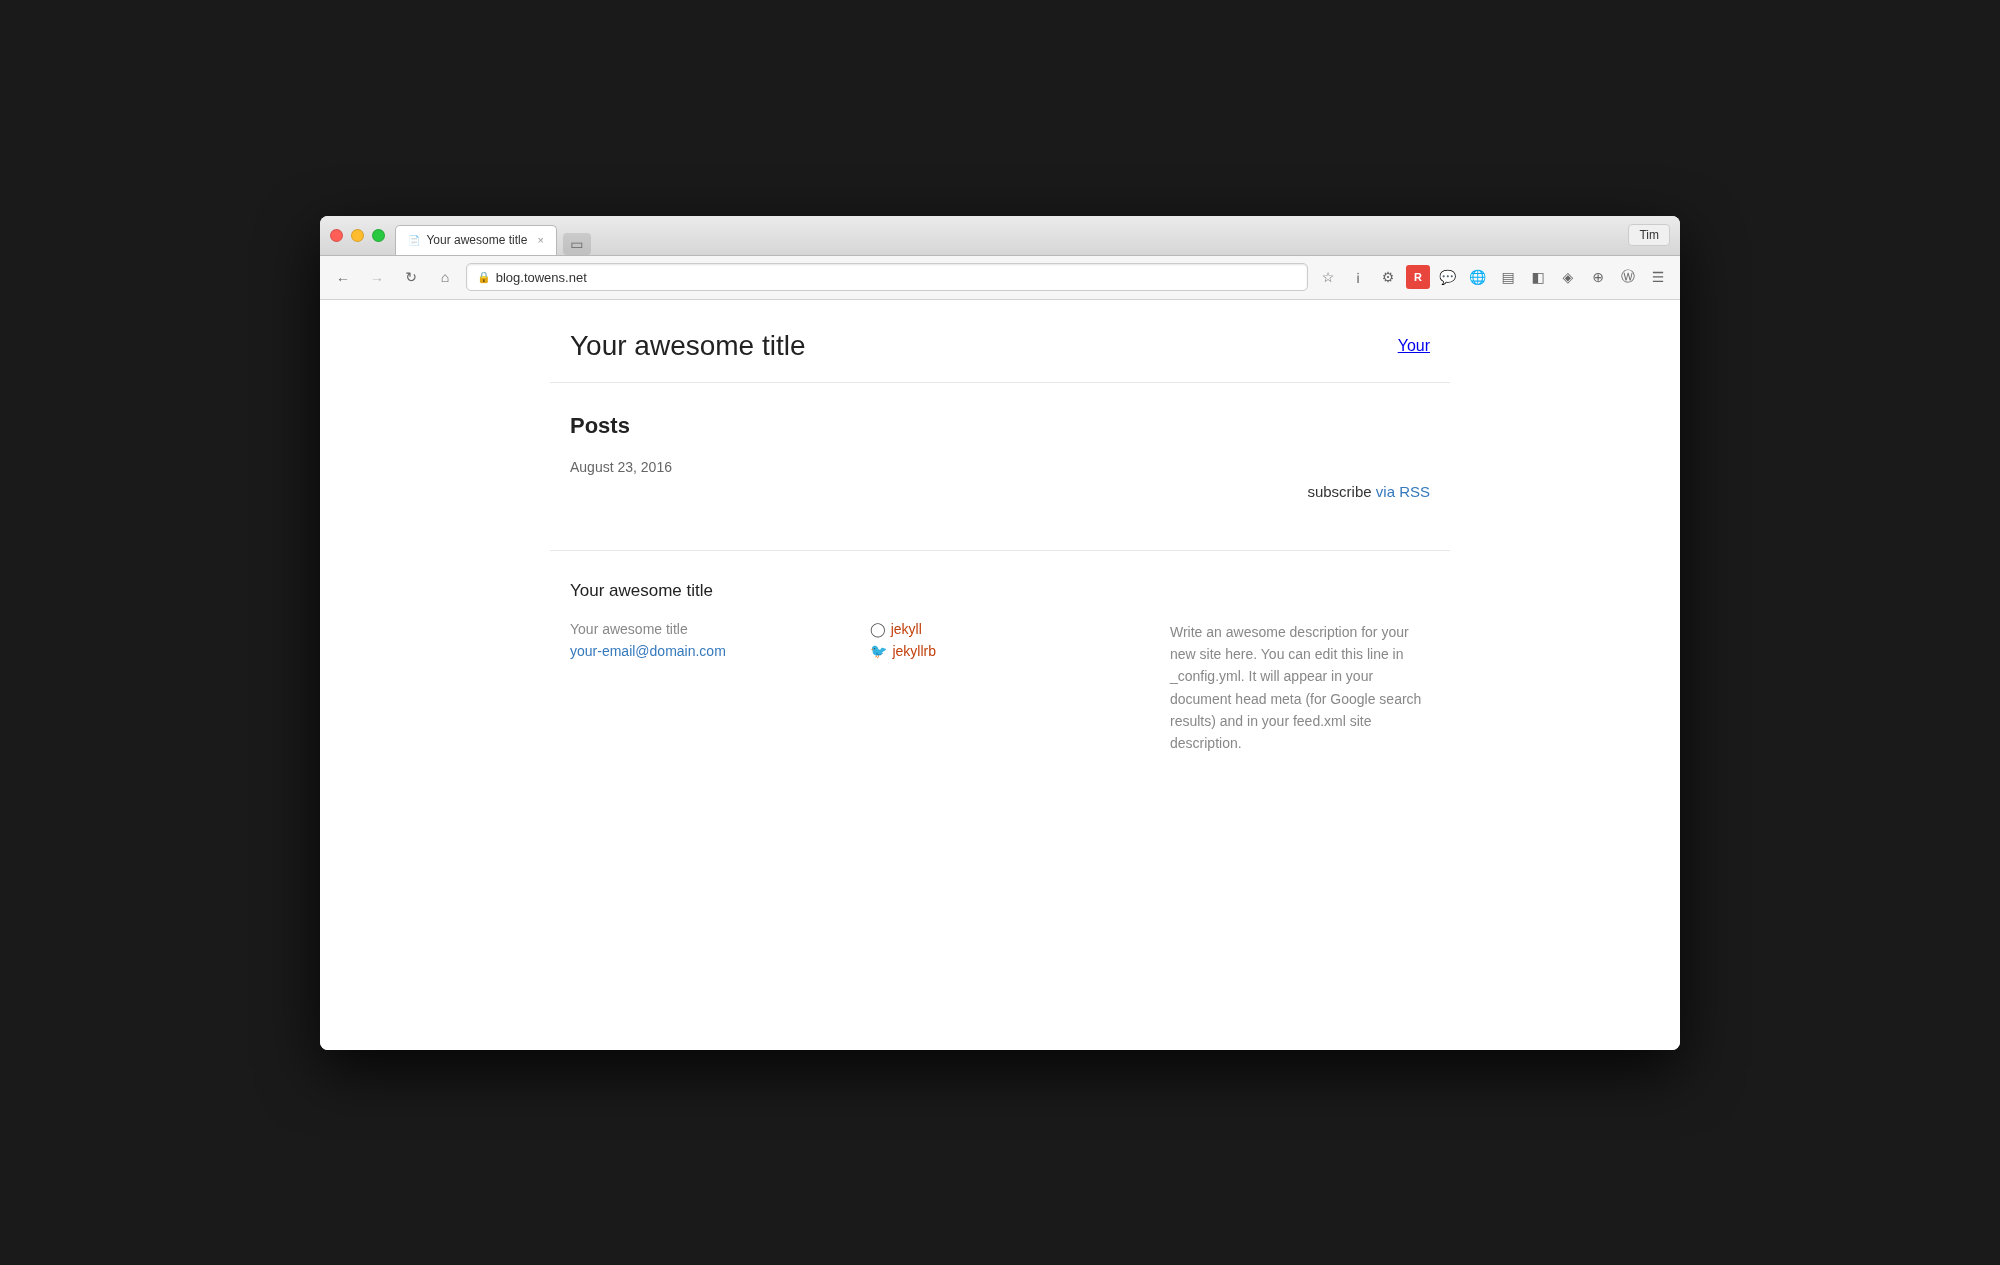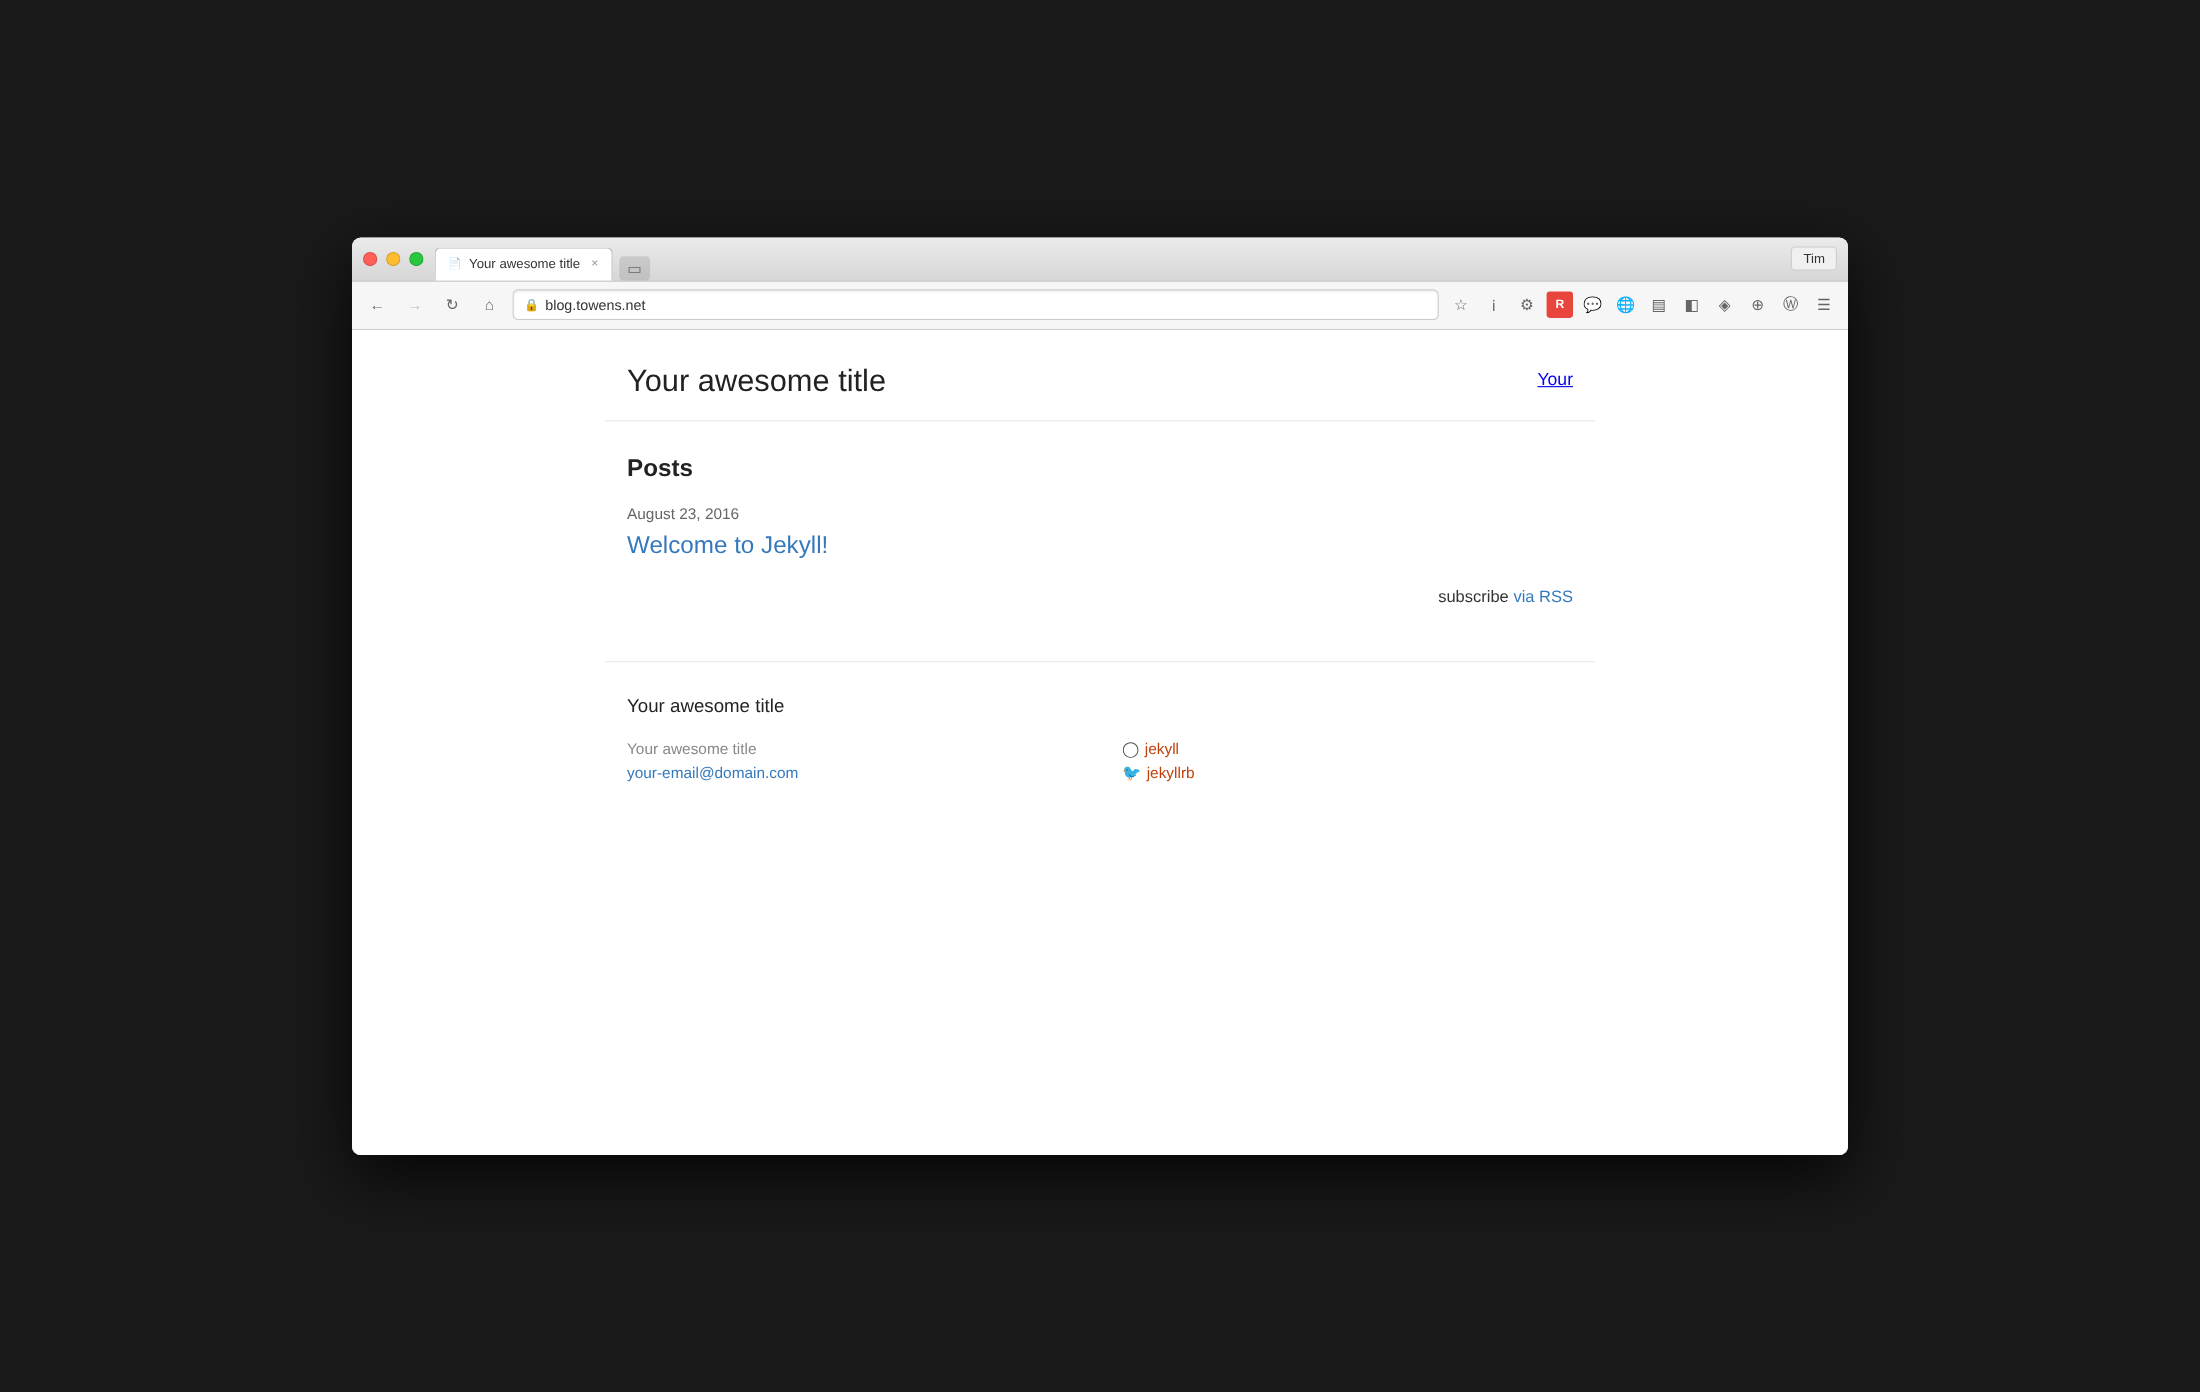--- a/index.html
+++ b/index.html
@@ -370,21 +370,20 @@
       <h1 class="site-title">Your awesome title</h1>
       <nav>
         <a href="#">Your</a>
       </nav>
     </header>
 
     <main class="site-main">
       <h2 class="posts-heading">Posts</h2>
 
       <div class="post-date">August 23, 2016</div>
-      <a href="#" class="post-title-link">Welcome to Jekyll!</a>
 
       <p class="subscribe-text">
         <span>subscribe </span><a href="#" class="subscribe-link">via RSS</a>
       </p>
     </main>
 
     <footer>
       <div class="site-footer">
         <div class="footer-title">Your awesome title</div>
 
@@ -399,19 +398,22 @@
             <div class="footer-social-item">
               <span class="social-icon">◯</span>
               <a href="#" class="footer-social-link">jekyll</a>
             </div>
             <div class="footer-social-item">
               <span class="social-icon">🐦</span>
               <a href="#" class="footer-social-link">jekyllrb</a>
             </div>
           </div>
 
+          <div class="footer-col">
+            <p class="footer-desc">Write an awesome description for your new site here. You can edit this line in _config.yml. It will appear in your document head meta (for Google search results) and in your feed.xml site description.</p>
+          </div>
 
         </div>
       </div>
     </footer>
 
   </div>
 </div>
 
 </body></html>

